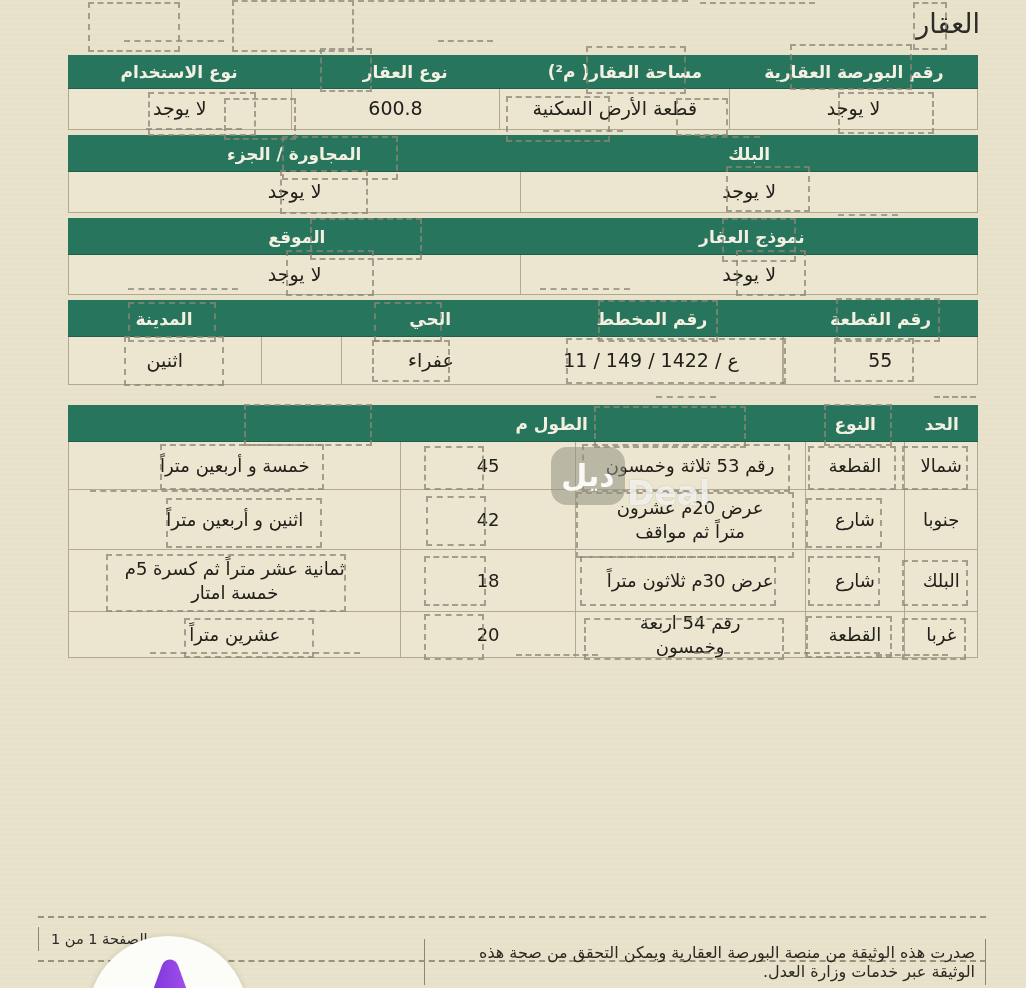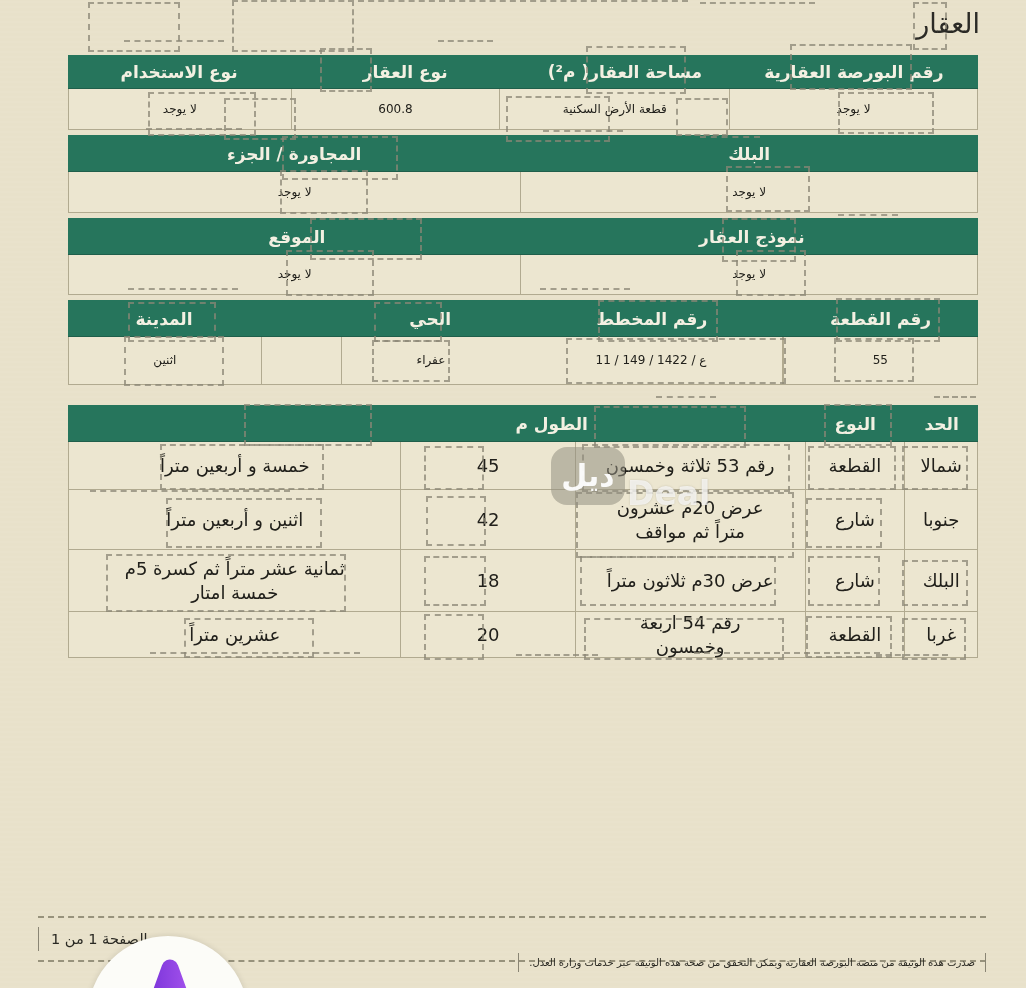--- a/index.html
+++ b/index.html
@@ -21,21 +21,21 @@
   }
   .greenbar .h{
     text-align:center;font-weight:bold;font-size:17px;box-sizing:border-box;padding:0 4px;
     white-space:nowrap;overflow:hidden;
   }
   .vals{
     background:#ece6d0;display:flex;border:1px solid #b1aa90;border-top:none;box-sizing:border-box;
   }
   .vals .c{
     display:flex;align-items:center;justify-content:center;text-align:center;
-    font-size:12px;box-sizing:border-box;border-inline-end:1px solid #b1aa90;padding:0 6px;
+    font-size:19px;box-sizing:border-box;border-inline-end:1px solid #b1aa90;padding:0 6px;
     line-height:1.25;
   }
   .vals .c:last-child{border-inline-end:none;}
   .ltrcell{direction:ltr;}
   
   .t2body{background:#ece6d0;border:1px solid #b1aa90;border-top:none;box-sizing:border-box;}
   .t2row{display:flex;border-bottom:1px solid #b1aa90;box-sizing:border-box;}
   .t2row:last-child{border-bottom:none;}
   .t2row .c{
     display:flex;align-items:center;justify-content:center;text-align:center;
@@ -62,21 +62,21 @@
   }
   .wm-brand{font-size:33px;font-weight:bold;color:rgba(255,255,255,.72);margin-left:2px;
     text-shadow:0 0 2px rgba(120,116,100,.35);margin-top:36px;}
   
   .footer{
     position:absolute;top:916px;right:40px;left:38px;height:42px;
     border-top:2px dashed #97927c;border-bottom:2px dashed #97927c;
     display:flex;align-items:center;justify-content:space-between;z-index:3;
   }
   .footer-note{
-    font-size:10px;text-align:right;padding:4px 10px;color:#2a2923;
+    font-size:16px;text-align:right;padding:4px 10px;color:#2a2923;
     border-right:1px solid #8a8574;border-left:1px solid #8a8574;max-width:540px;margin-top:46px;
   }
   .page-ind{
     font-size:14.5px;color:#2a2923;padding:4px 12px;border-left:1px solid #8a8574;
   }
   .logo-circle{
     position:absolute;left:88px;top:936px;width:160px;height:160px;border-radius:50%;
     background:#fcfcf8;z-index:7;box-shadow:0 0 6px rgba(0,0,0,.12);
   }
   .logo-circle svg{position:absolute;left:36px;top:20px;}

